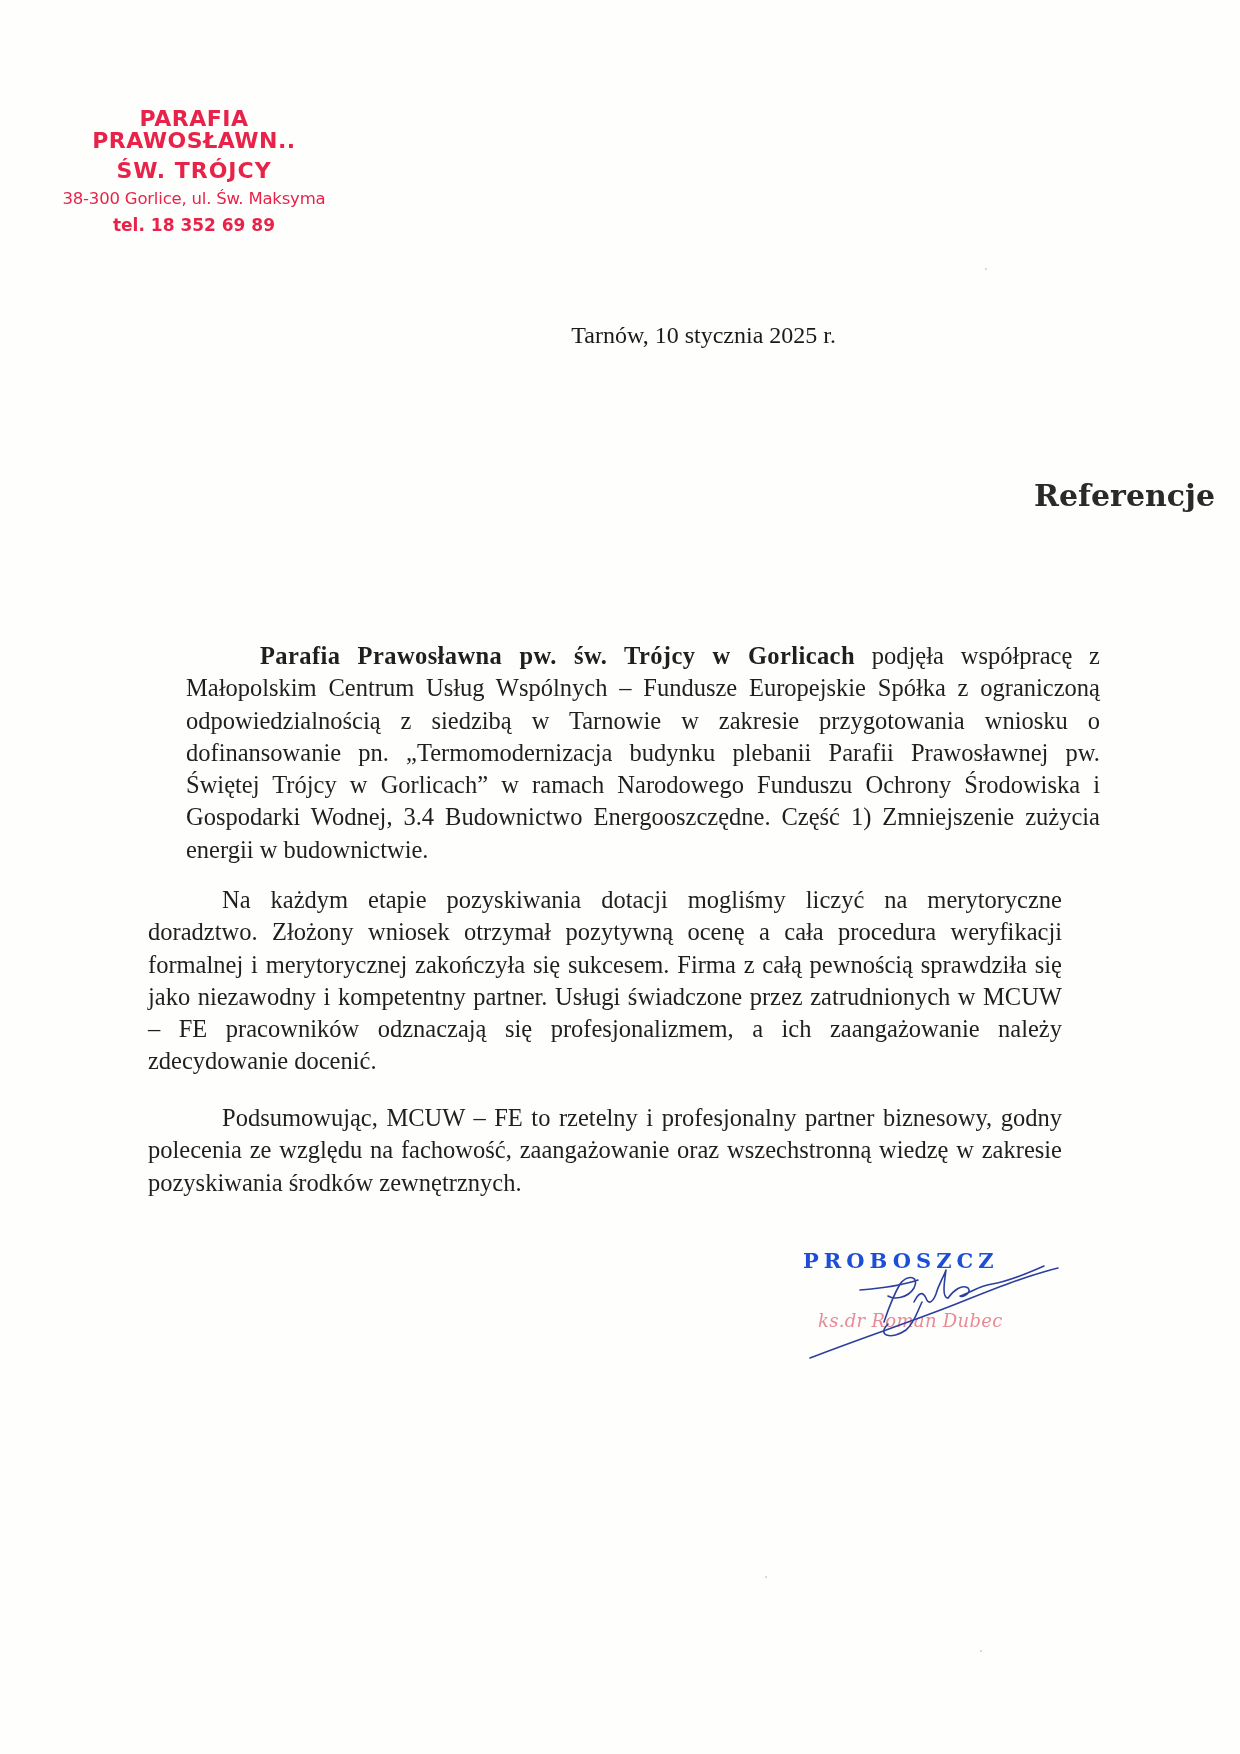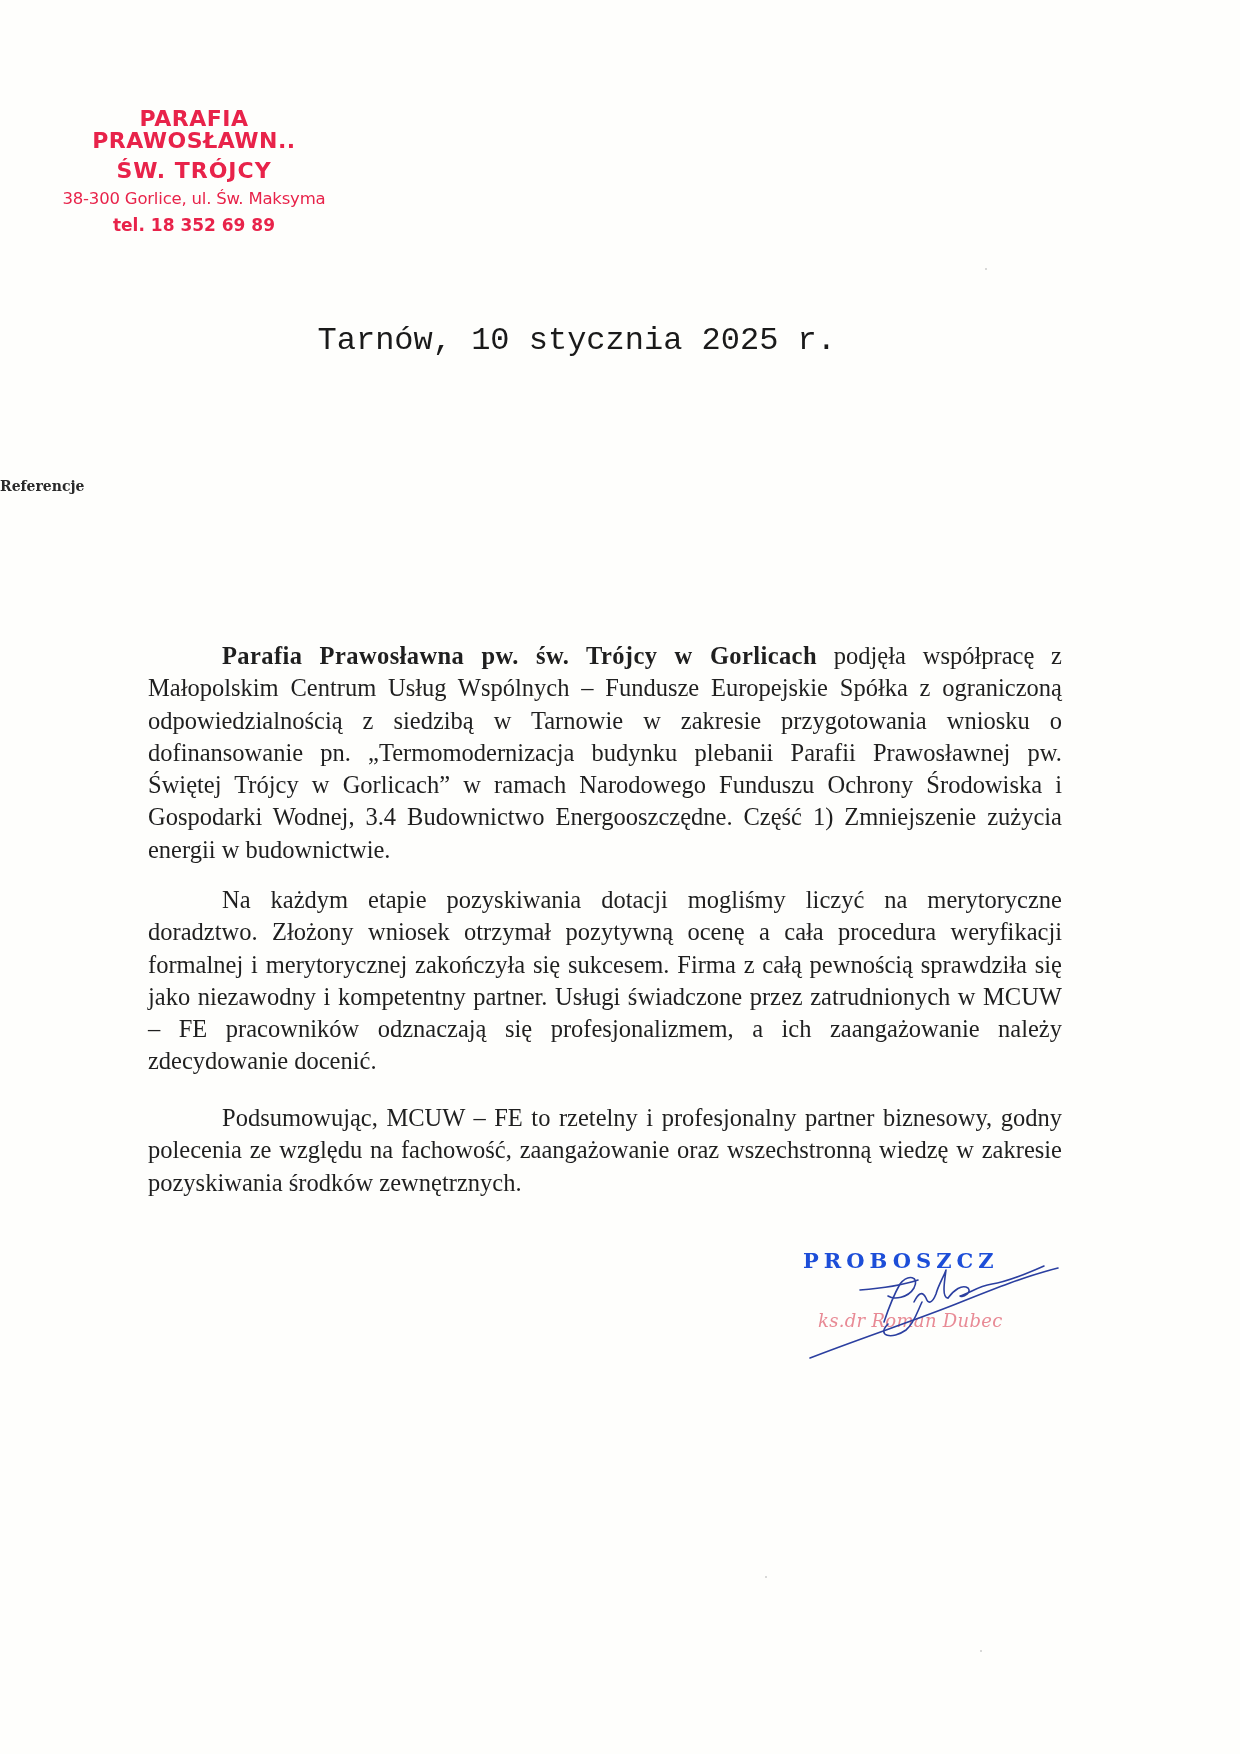--- a/index.html
+++ b/index.html
@@ -23,46 +23,46 @@
       line-height: 1;
     }
     .stamp .l1 { font-size: 22px; letter-spacing: 0.5px; display: block; margin-bottom: 8px; }
     .stamp .l2 { font-size: 22px; letter-spacing: 1px; display: block; margin-bottom: 9px; text-align: center; }
     .stamp .l3 { font-size: 16.5px; font-weight: normal; display: block; margin-bottom: 9px; letter-spacing: -0.2px; }
     .stamp .l4 { font-size: 17px; display: block; }
 
     
     .date {
       position: absolute; right: 176px; top: 322px;
-      font-family: Liberation Mono, monospace;
-      font-size: 32px;
+      font-family: Liberation Serif, serif;
+      font-size: 24px;
       color: #1a1a1a;
     }
 
     
     .title {
       position: absolute; left: 0; width: 1215px; top: 478px;
-      text-align: left;
+      text-align: right;
       font-family: "DejaVu Serif", "Liberation Serif", serif;
       font-weight: bold;
-      font-size: 14px;
+      font-size: 30px;
       color: #2a2a2a;
     }
 
     
     .body-text {
       position: absolute; left: 148px; width: 914px;
       font-family: "Liberation Serif", "DejaVu Serif", serif;
       font-size: 24.5px;
       line-height: 32.3px;
       text-align: justify;
       color: #1f1f1f;
     }
     .body-text p { margin: 0; text-indent: 74px; }
-    .p1 { top: 640px; }
+    .p1 { top: 640px; margin-left: 38px; }
     .p2 { top: 884px; }
     .p3 { top: 1102px; }
     .bold { font-weight: bold; letter-spacing: 0.4px; }
 
     
     .sig-stamp {
       position: absolute; left: 796px; top: 1240px; width: 240px; height: 130px;
     }
     .sig-title {
       position: absolute; left: 7px; top: 8px;

